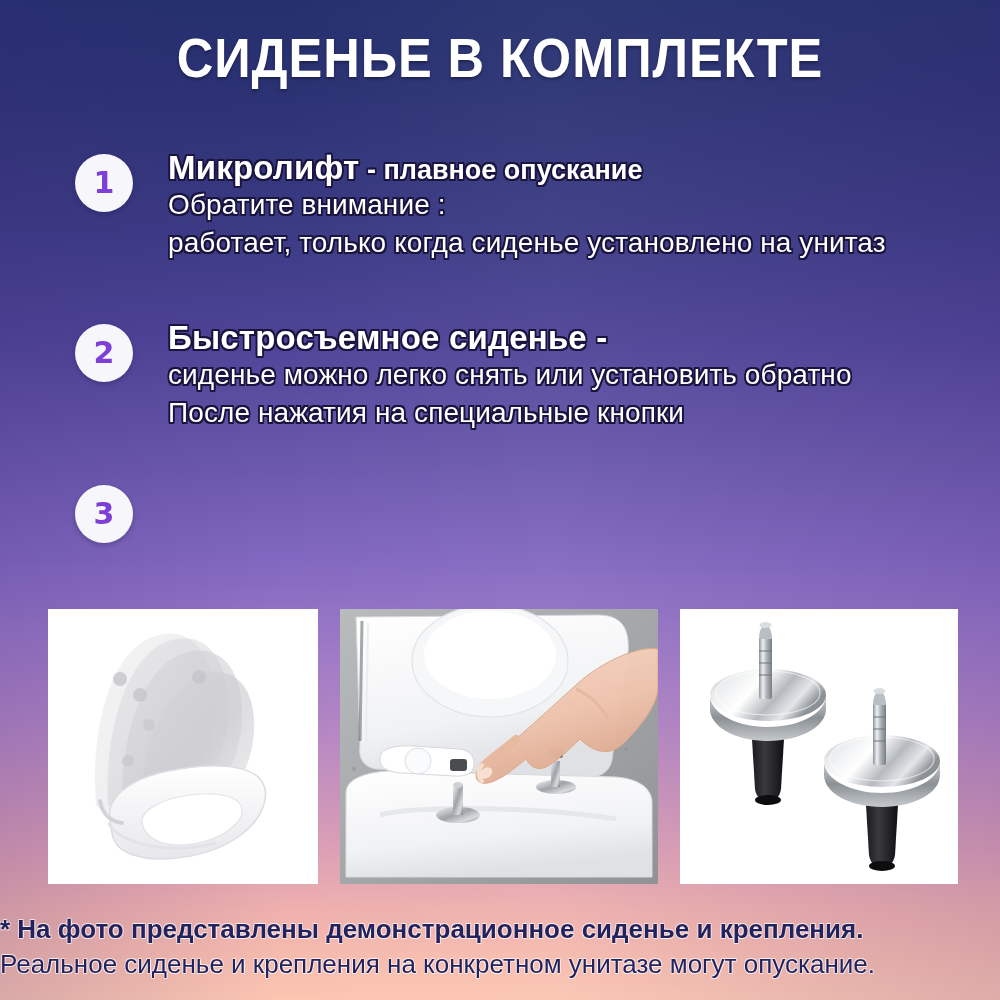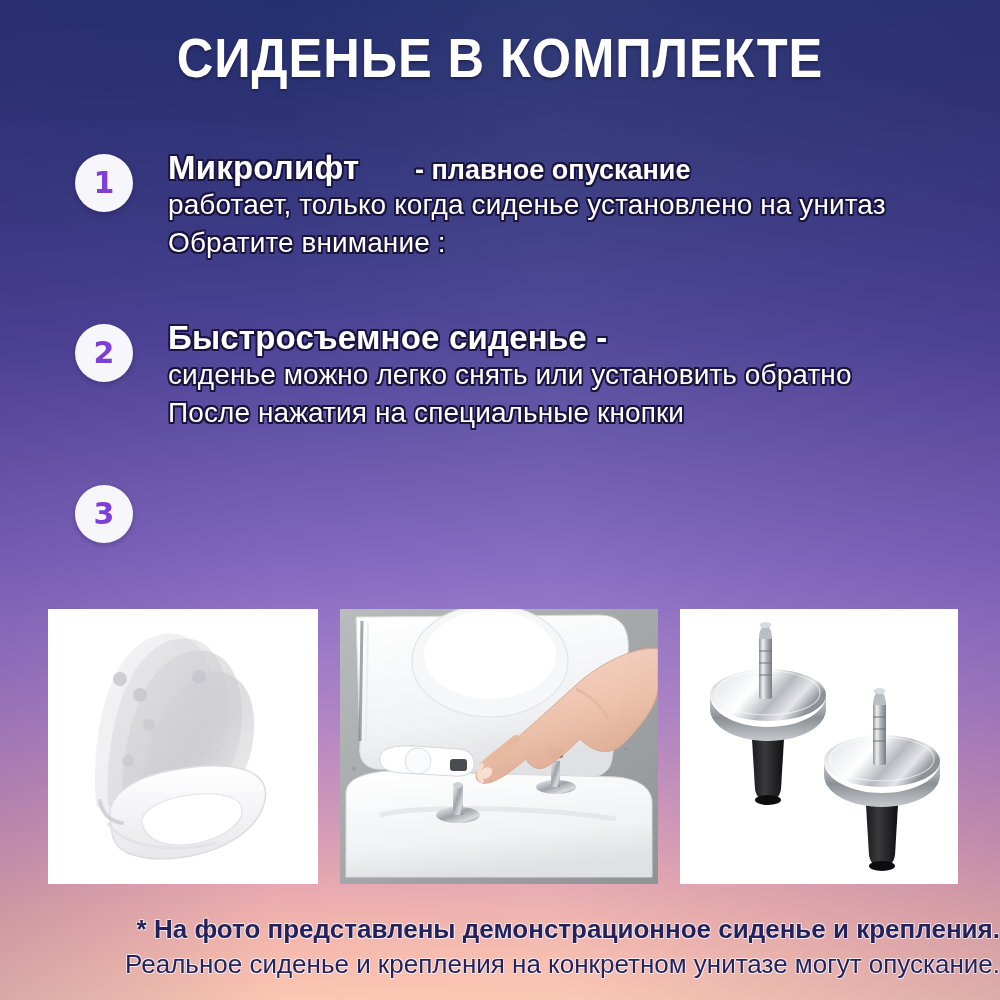--- a/index.html
+++ b/index.html
@@ -84,21 +84,20 @@
 
   .head-line { white-space:nowrap; line-height:1.08; }
   .head-strong {
     font-size:33px; font-weight:700;
     font-family:"Liberation Sans Narrow","Liberation Sans", sans-serif;
     letter-spacing:.2px;
   }
   .head-rest {
     font-size:27px; font-weight:700;
     font-family:"Liberation Sans Narrow","Liberation Sans", sans-serif;
-    margin-left:48px;
   }
   .sub-line {
     font-size:28px; font-weight:400;
     font-family:"Liberation Sans Narrow","Liberation Sans", sans-serif;
     line-height:1.36;
     white-space:nowrap;
     letter-spacing:.1px;
   }
 
   
@@ -119,21 +118,21 @@
   }
   #photo-0 { left:0px;   width:270px; }
   #photo-1 { left:292px; width:318px; }
   #photo-2 { left:632px; width:278px; }
 
   .photo svg { display:block; width:100%; height:100%; }
 
   
   .footer {
     position:absolute; left:0; top:912px; width:1000px;
-    text-align:right;
+    text-align:left;
   }
   .foot-line {
     color:#24225c;
     font-family:"Liberation Sans Narrow","Liberation Sans", sans-serif;
     white-space:nowrap;
     text-shadow:
       -0.8px -0.8px 0 rgba(255,255,255,.55), 0.8px -0.8px 0 rgba(255,255,255,.55),
       -0.8px  0.8px 0 rgba(255,255,255,.55), 0.8px  0.8px 0 rgba(255,255,255,.55);
   }
   .foot-1 { font-size:26px; font-weight:700; line-height:1.35; }
@@ -149,22 +148,22 @@
   <div class="title">СИДЕНЬЕ В КОМПЛЕКТЕ</div>
 
   <div class="features">
 
     <div class="feature" id="feat-0">
       <div class="badge">1</div>
       <div class="ftext">
         <div class="head-line">
           <span class="head-strong outlined">Микролифт</span><span class="head-rest outlined"> - плавное опускание</span>
         </div>
+        <div class="sub-line outlined">Обратите внимание :</div>
         <div class="sub-line outlined">работает, только когда сиденье установлено на унитаз</div>
-        <div class="sub-line outlined">Обратите внимание :</div>
       </div>
     </div>
 
     <div class="feature" id="feat-1">
       <div class="badge">2</div>
       <div class="ftext">
         <div class="head-line">
           <span class="head-strong outlined">Быстросъемное сиденье -</span><span class="head-rest outlined"></span>
         </div>
         <div class="sub-line outlined">сиденье можно легко снять или установить обратно</div>

